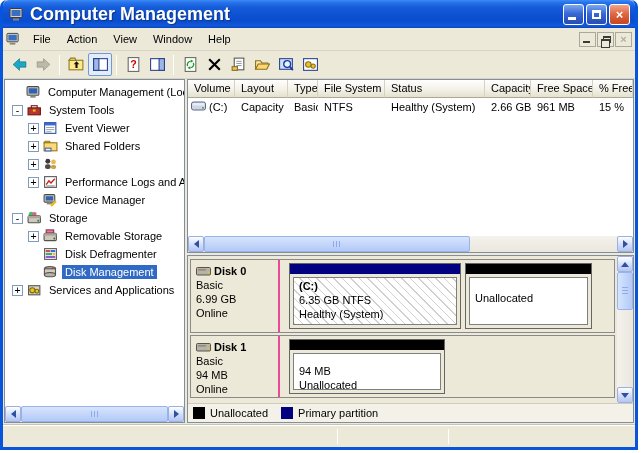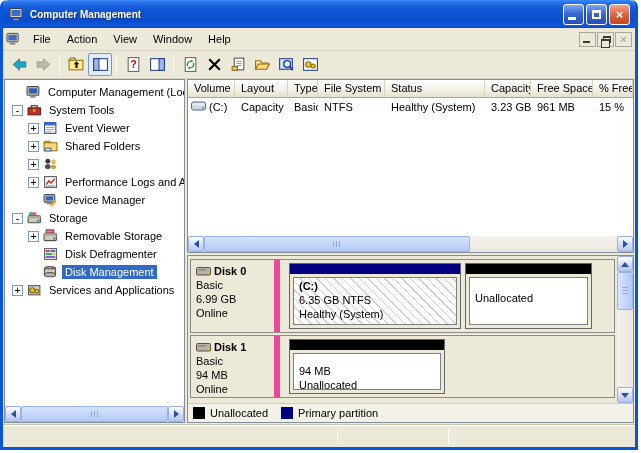--- a/index.html
+++ b/index.html
@@ -5,21 +5,21 @@
   * { box-sizing: border-box; margin: 0; padding: 0; }
   html,body { background:#fff; width:641px; height:453px; overflow:hidden;
               font-family:"Liberation Sans", sans-serif; font-size:11px; color:#000; }
   .window { position:absolute; left:0; top:0; width:638px; height:450px;
             background:#ECE9D8; border:3px solid #0855DD; border-top:none;
             border-radius:7px 7px 0 0; }
   
   .titlebar { height:28px; border-radius:6px 6px 0 0; display:flex; align-items:center;
     padding:0 5px 0 6px; position:relative;
     background:linear-gradient(180deg,#3d8bf8 0%,#2571e9 10%,#155ad8 28%,#0d51d3 55%,#0a4ccd 75%,#1159dd 92%,#0a45b8 100%); }
-  .title-text { color:#fff; font-weight:bold; font-size:10px; margin-left:5px;
+  .title-text { color:#fff; font-weight:bold; font-size:18px; margin-left:5px;
                 text-shadow:1px 1px 1px #10367e; flex:1; }
   .win-btns { display:flex; gap:2px; }
   .wbtn { width:21px; height:21px; border:1px solid #fff; border-radius:3px;
           display:flex; align-items:center; justify-content:center; position:relative;
           background:linear-gradient(180deg,#7da9f0 0%,#3969d6 45%,#2850b8 90%); }
   .wbtn.close { background:linear-gradient(180deg,#f2a58c 0%,#e06a44 45%,#c94a23 90%); }
   .g-min { position:absolute; left:4px; bottom:4px; width:8px; height:3px; background:#fff; }
   .g-max { width:9px; height:9px; border:2px solid #fff; border-top-width:3px; }
   .g-x { color:#fff; font-weight:bold; font-size:13px; line-height:1; }
   
@@ -92,21 +92,21 @@
              background:linear-gradient(90deg,#f4f2ec,#e9e7de); }
   .thumb-v { width:16px; border:1px solid #98b4ec; border-radius:2px; position:relative;
              background:linear-gradient(90deg,#d7e4fd,#b3c9f7); }
   
   .disk-pane { flex:1; margin-top:2px; border:1px solid #828F9B; background:#ECE9D8;
                display:flex; flex-direction:column; overflow:hidden; }
   .disk-main { flex:1; display:flex; }
   .disk-rows { flex:1; padding:3px 2px 0 2px; }
   .disk-row { border:1px solid #8a8a8a; display:flex; background:#ECE9D8; margin-bottom:2px; }
   .row-disk0 { height:74px; } .row-disk1 { height:63px; }
-  .disk-label { width:89px; flex:0 0 89px; border-right:6px solid #ec4899; padding:4px 2px 0 5px; line-height:14px; }
+  .disk-label { width:89px; flex:0 0 89px; border-right:2px solid #ec4899; padding:4px 2px 0 5px; line-height:14px; }
   .disk-name { display:flex; align-items:center; font-weight:bold; }
   .dicon { width:16px; height:12px; margin-right:2px; }
   .disk-graph { flex:1; display:flex; gap:4px; padding:3px 2px 3px 9px; }
   .segment { border:1px solid #666; background:#ECE9D8; display:flex; flex-direction:column; }
   .band { height:10px; flex:0 0 10px; }
   .segbody { flex:1; margin:3px; border:1px solid #7f7f7f; background:#fff;
              padding:1px 5px; line-height:14px; overflow:hidden; }
   .segbody.hatched { background-color:#fff;
     background-image:repeating-linear-gradient(45deg, rgba(120,120,120,0.35) 0 1px, transparent 1px 6px); }
   .seg-title { font-weight:bold; }
@@ -439,21 +439,21 @@
                   <rect x="1.5" y="2" width="12" height="2.6" rx="1.3" fill="#e8edf5"></rect>
                   <circle cx="12" cy="6.8" r="0.9" fill="#3c8c3c"></circle>
                 </svg>
               </span>
             <span>(C:)</span>
           </span>
           <span class="rcell c1">Capacity</span>
           <span class="rcell c2">Basic</span>
           <span class="rcell c3">NTFS</span>
           <span class="rcell c4">Healthy (System)</span>
-          <span class="rcell c5">3.23 GB</span>
+          <span class="rcell c5">2.66 GB</span>
           <span class="rcell c6">961 MB</span>
           <span class="rcell c7" style="flex:1">15 %</span>
         </div>
         <div class="vl-space"></div>
         <div class="hscroll">
           <span class="sbtn">
               <i class="tri-l"></i>
             </span>
           <span class="thumb-h" style="width:266px"></span>
           <span class="track"></span>

